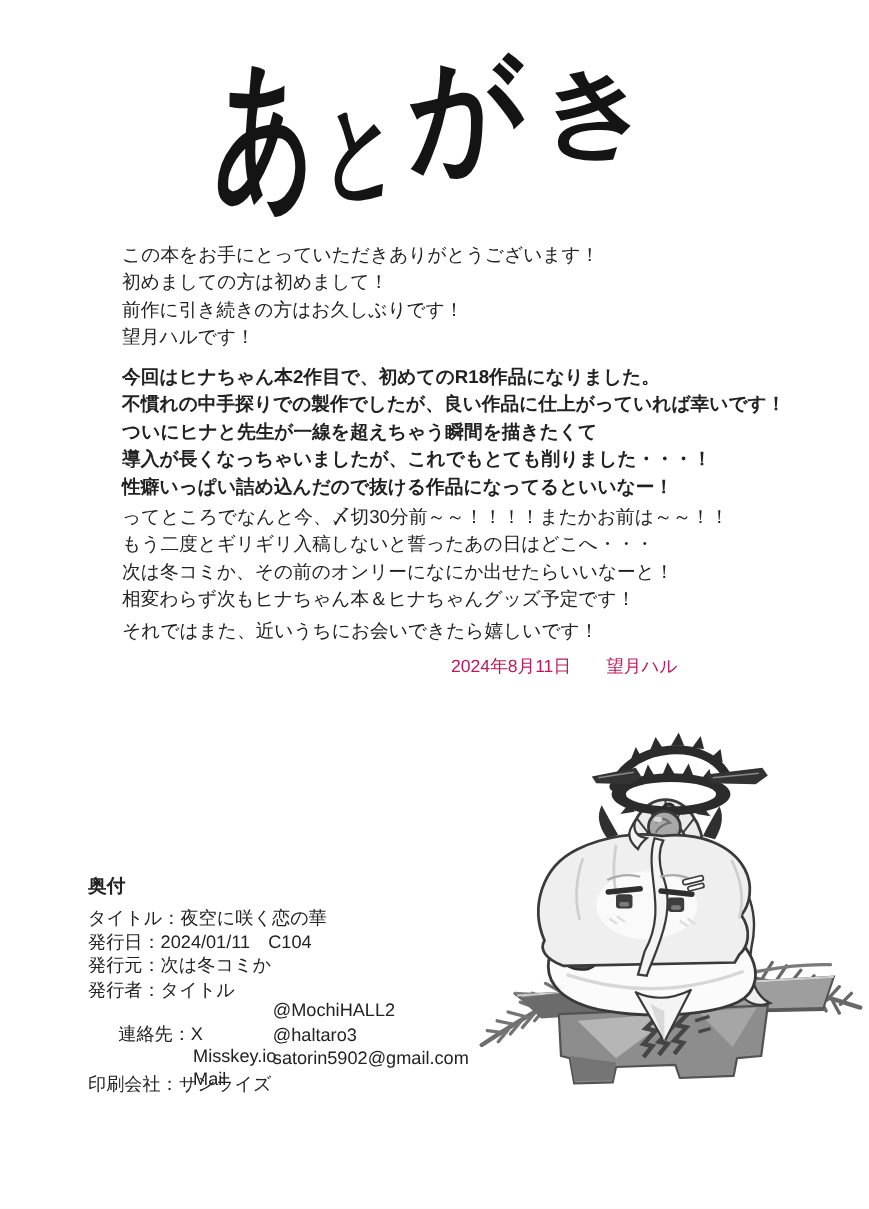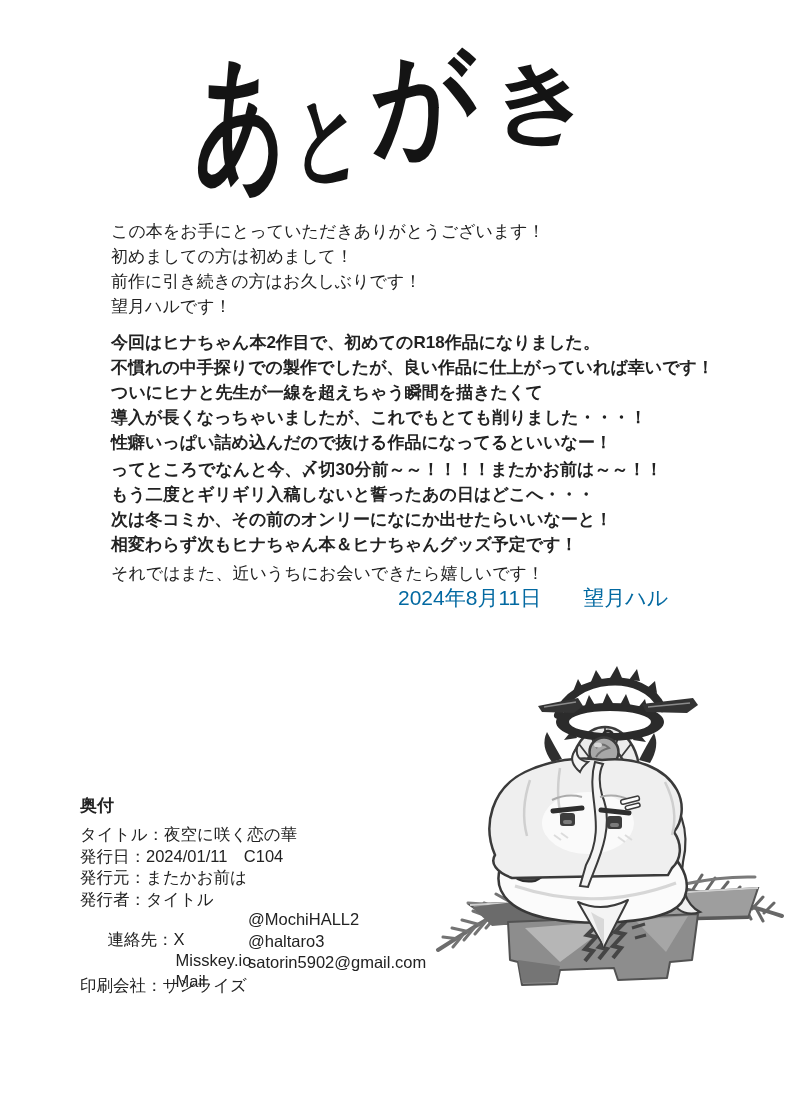--- a/index.html
+++ b/index.html
@@ -20,23 +20,23 @@
   .tc1 { left:290px; top:94px; font-size:94px;  transform:scale(0.72,1.0) rotate(-4deg); }
   .tc2 { left:368px; top:46px; font-size:118px; transform:scale(0.88,1.0) rotate(-3deg); }
   .tc3 { left:482px; top:62px; font-size:96px;  transform:scale(1.06,0.92) rotate(-8deg); }
   
   .para {
     position:absolute; left:95px; margin:16px;
     font-size:17px; line-height:25px; white-space:pre; color:#222;
   }
   .p1 { top:203px; }
   .p2 { top:314px;font-weight:bold; }
-  .p3 { top:441px;font-weight:bold; }
+  .p3 { top:441px; }
   .p4 { top:545px;text-align:center; }
-  .date-line { position:absolute; left:398px; top:584px; margin:0; font-size:21px; color:#0369a1; white-space:pre; }
+  .date-line { position:absolute; left:398px; top:584px; margin:12px; font-size:16px; color:#be185d; white-space:pre; }
   
   .colophon-heading { position:absolute; left:80px; top:794px; margin:0; font-size:17px; font-weight:bold; color:#222; }
   .colophon { position:absolute; left:80px; top:824px; width:420px; font-size:16.5px; color:#222; }
   .col-line { position:relative; height:21.5px; white-space:pre; }
   .col-label-indent { padding-left:68px; }
   .col-value { position:absolute; left:168px; top:0; }
   
   .illo { position:absolute; left:430px; top:660px; }
 </style>
 </head>
@@ -64,21 +64,21 @@
 もう二度とギリギリ入稿しないと誓ったあの日はどこへ・・・
 次は冬コミか、その前のオンリーになにか出せたらいいなーと！
 相変わらず次もヒナちゃん本＆ヒナちゃんグッズ予定です！</p>
   <p class="para p4">それではまた、近いうちにお会いできたら嬉しいです！</p>
   <p class="date-line">2024年8月11日　　望月ハル</p>
 
   <h2 class="colophon-heading">奥付</h2>
   <div class="colophon">
     <div class="col-line"><span>タイトル：夜空に咲く恋の華</span></div>
     <div class="col-line"><span>発行日：2024/01/11　C104</span></div>
-    <div class="col-line"><span>発行元：またかお前は</span></div>
+    <div class="col-line"><span>発行元：次は冬コミか</span></div>
     <div class="col-line"><span>発行者：タイトル</span></div>
     <div class="col-line">
       <span>連絡先：X</span>
       <span class="col-value">@MochiHALL2</span>
     </div>
     <div class="col-line">
       <span class="col-label-indent">Misskey.io</span>
       <span class="col-value">@haltaro3</span>
     </div>
     <div class="col-line">

